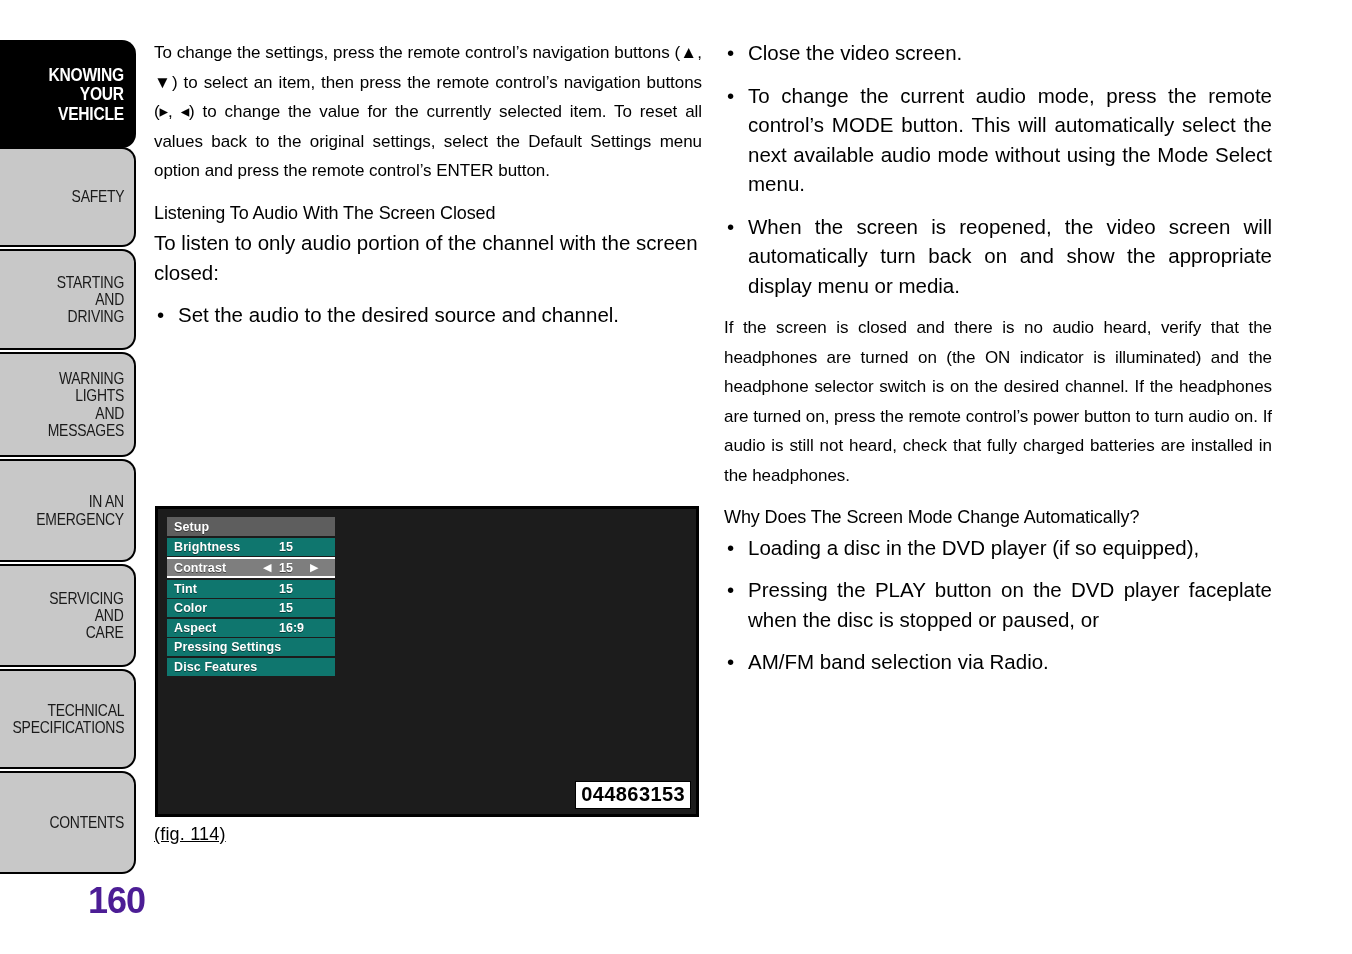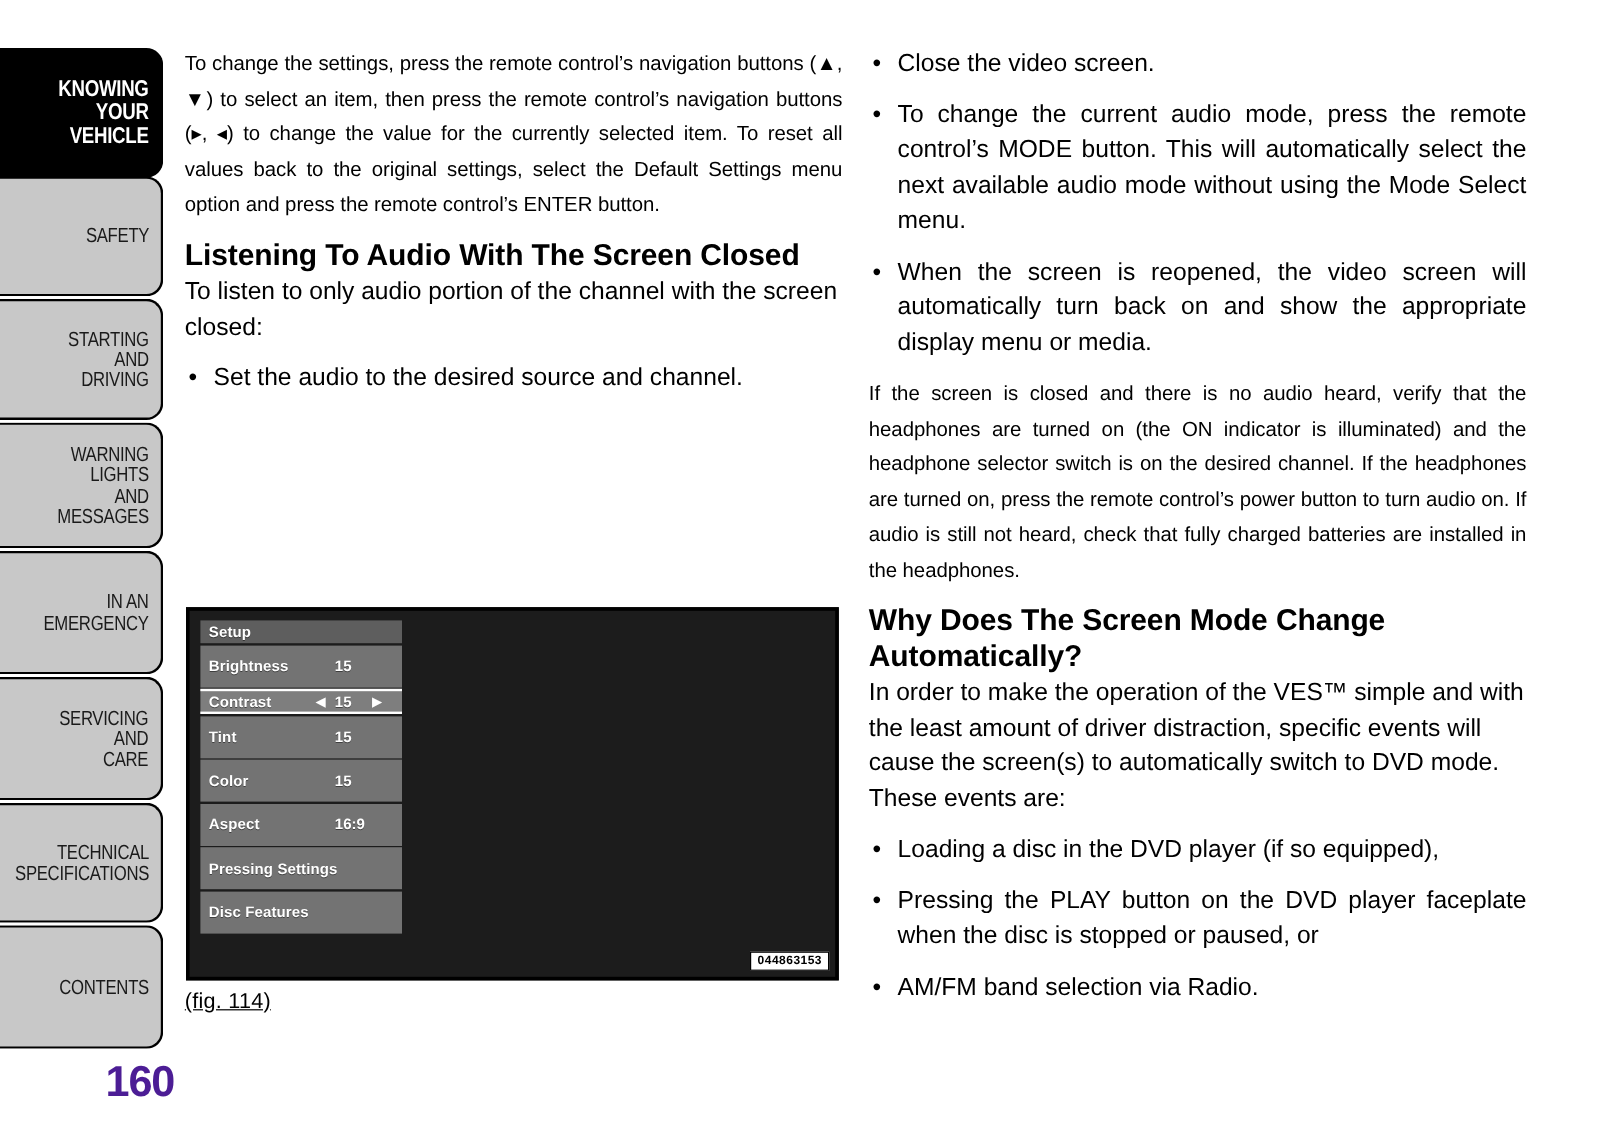--- a/index.html
+++ b/index.html
@@ -89,22 +89,22 @@
     margin: 0 0 13px 0;
     font-size: 17px;
     line-height: 29.5px;
     text-align: justify;
     text-justify: inter-word;
     letter-spacing: -0.05px;
   }
 
   h3.heading {
     margin: 4px 0 0 0;
-    font-size: 25px;
-    font-weight: bold;
+    font-size: 18px;
+    font-weight: normal;
     line-height: 29.5px;
     letter-spacing: -0.1px;
   }
   p.after-heading {
     margin: 0 0 13px 0;
     font-size: 20.5px;
     line-height: 29.5px;
     text-align: left;
   }
 
@@ -143,23 +143,23 @@
     box-sizing: border-box;
   }
   .setup-menu {
     position: absolute;
     left: 9px;
     top: 8px;
     width: 168px;
   }
   .menu-row {
     position: relative;
-    height: 35px;
+    height: 18px;
     margin-bottom: 1.5px;
-    background: #737373;
+    background: #0f766e;
     display: flex;
     align-items: center;
     box-sizing: border-box;
   }
   .menu-row.header {
     background: #5e5e5e;
     height: 19px;
   }
   .menu-row.selected {
     background: #7e7e7e;
@@ -196,21 +196,21 @@
     font-size: 11px;
     color: #ffffff;
   }
   .figure-code {
     position: absolute;
     right: 5px;
     bottom: 5px;
     background: #ffffff;
     color: #000000;
     font-family: "Liberation Sans", sans-serif;
-    font-size: 10px;
+    font-size: 20px;
     font-weight: bold;
     letter-spacing: 0.4px;
     padding: 1px 5px 2px 5px;
     border: 1px solid #000000;
   }
 
   .fig-ref {
     position: absolute;
     left: 154px;
     top: 824px;
@@ -349,21 +349,20 @@
     <ul class="bullets">
       <li class="noj"><span class="dot">•</span><span>Close the video screen.</span></li>
       <li><span class="dot">•</span><span>To change the current audio mode, press the remote control’s MODE button. This will automatically select the next available audio mode without using the Mode Select menu.</span></li>
       <li><span class="dot">•</span><span>When the screen is reopened, the video screen will automatically turn back on and show the appropriate display menu or media.</span></li>
     </ul>
 
     <p class="body">If the screen is closed and there is no audio heard, verify that the headphones are turned on (the ON indicator is illuminated) and the headphone selector switch is on the desired channel. If the headphones are turned on, press the remote control’s power button to turn audio on. If audio is still not heard, check that fully charged batteries are installed in the headphones.</p>
 
     <h3 class="heading">Why Does The Screen Mode Change Automatically?</h3>
 
-    <p class="after-heading">In order to make the operation of the VES™ simple and with the least amount of driver distraction, specific events will cause the screen(s) to automatically switch to DVD mode. These events are:</p>
 
     <ul class="bullets">
       <li class="noj"><span class="dot">•</span><span>Loading a disc in the DVD player (if so equipped),</span></li>
       <li><span class="dot">•</span><span>Pressing the PLAY button on the DVD player faceplate when the disc is stopped or paused, or</span></li>
       <li class="noj"><span class="dot">•</span><span>AM/FM band selection via Radio.</span></li>
     </ul>
   </div>
 
 </div>
 

